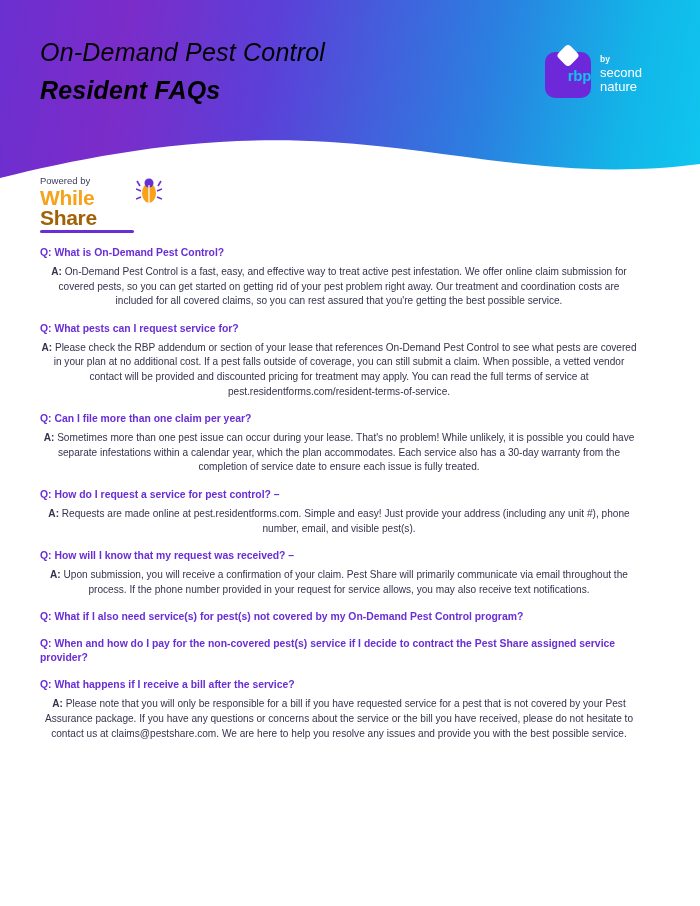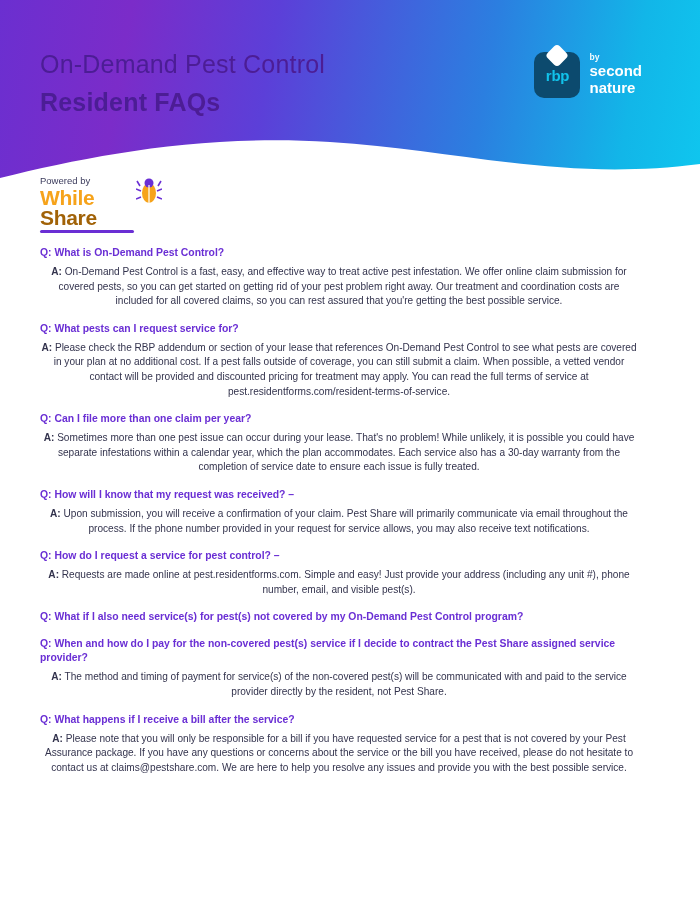--- a/index.html
+++ b/index.html
@@ -33,22 +33,23 @@
   .header-wave {
     position: absolute;
     left: 0;
     bottom: 0;
     width: 700px;
     height: 90px;
   }
   .header-title {
     position: absolute;
     left: 40px;
-    top: 48px;
-    color: #4c1d95;
+    top: 36px;
+    color: #000000;
+    font-style: italic;
   }
   .header-title .line1 {
     font-size: 25px;
     font-weight: normal;
     letter-spacing: .2px;
     line-height: 32px;
   }
   .header-title .line2 {
     font-size: 25px;
     font-weight: bold;
@@ -62,26 +63,26 @@
     position: absolute;
     right: 58px;
     top: 52px;
     display: flex;
     align-items: center;
     gap: 9px;
   }
   .rbp-badge {
     width: 46px;
     height: 46px;
-    background: #0c4a6e;
+    background: #6d28d9;
     border-radius: 10px 10px 10px 10px;
     position: relative;
     display: flex;
     align-items: center;
-    justify-content: center;
+    justify-content: flex-end;
   }
   .rbp-badge::before {
     content: "";
     position: absolute;
     top: -5px;
     left: 50%;
     transform: translateX(-50%) rotate(45deg);
     width: 17px;
     height: 17px;
     background: #ffffff;
@@ -100,22 +101,22 @@
     line-height: 1.12;
   }
   .sn-text .by {
     font-size: 8.5px;
     opacity: .95;
     display: block;
     margin-bottom: 1px;
     font-weight: bold;
   }
   .sn-text .nm {
-    font-size: 15px;
-    font-weight: bold;
+    font-size: 13px;
+    font-weight: normal;
     display: block;
   }
 
   
   .pestshare {
     position: absolute;
     left: 40px;
     top: 175px;
     width: 200px;
   }
@@ -228,36 +229,35 @@
     <div class="q">Q: What pests can I request service for?</div>
     <div class="a"><b>A:</b><span> Please check the RBP addendum or section of your lease that references On-Demand Pest Control to see what pests are covered in your plan at no additional cost. If a pest falls outside of coverage, you can still submit a claim. When possible, a vetted vendor contact will be provided and discounted pricing for treatment may apply. You can read the full terms of service at pest.residentforms.com/resident-terms-of-service.</span></div>
   </div>
 
   <div class="qa">
     <div class="q">Q: Can I file more than one claim per year?</div>
     <div class="a"><b>A:</b><span> Sometimes more than one pest issue can occur during your lease. That's no problem! While unlikely, it is possible you could have separate infestations within a calendar year, which the plan accommodates. Each service also has a 30-day warranty from the completion of service date to ensure each issue is fully treated.</span></div>
   </div>
 
   <div class="qa">
+    <div class="q">Q: How do I request a service for pest control? –</div>
+    <div class="a"><b>A:</b><span> Requests are made online at pest.residentforms.com. Simple and easy! Just provide your address (including any unit #), phone number, email, and visible pest(s).</span></div>
+  </div>
+
+  <div class="qa">
     <div class="q">Q: How will I know that my request was received? –</div>
     <div class="a"><b>A:</b><span> Upon submission, you will receive a confirmation of your claim. Pest Share will primarily communicate via email throughout the process. If the phone number provided in your request for service allows, you may also receive text notifications.</span></div>
   </div>
 
   <div class="qa">
-    <div class="q">Q: How do I request a service for pest control? –</div>
-    <div class="a"><b>A:</b><span> Requests are made online at pest.residentforms.com. Simple and easy! Just provide your address (including any unit #), phone number, email, and visible pest(s).</span></div>
-  </div>
-
-  <div class="qa">
     <div class="q">Q: What if I also need service(s) for pest(s) not covered by my On-Demand Pest Control program?</div>
   </div>
 
   <div class="qa">
     <div class="q">Q: When and how do I pay for the non-covered pest(s) service if I decide to contract the Pest Share assigned service provider?</div>
-    <div class="a"><b>A:</b><span> The method and timing of payment for service(s) of the non-covered pest(s) will be communicated with and paid to the service provider directly by the resident, not Pest Share.</span></div>
   </div>
 
   <div class="qa">
     <div class="q">Q: What happens if I receive a bill after the service?</div>
     <div class="a"><b>A:</b><span> Please note that you will only be responsible for a bill if you have requested service for a pest that is not covered by your Pest Assurance package. If you have any questions or concerns about the service or the bill you have received, please do not hesitate to contact us at claims@pestshare.com. We are here to help you resolve any issues and provide you with the best possible service.</span></div>
   </div>
 
 </div>
 
 </body></html>

